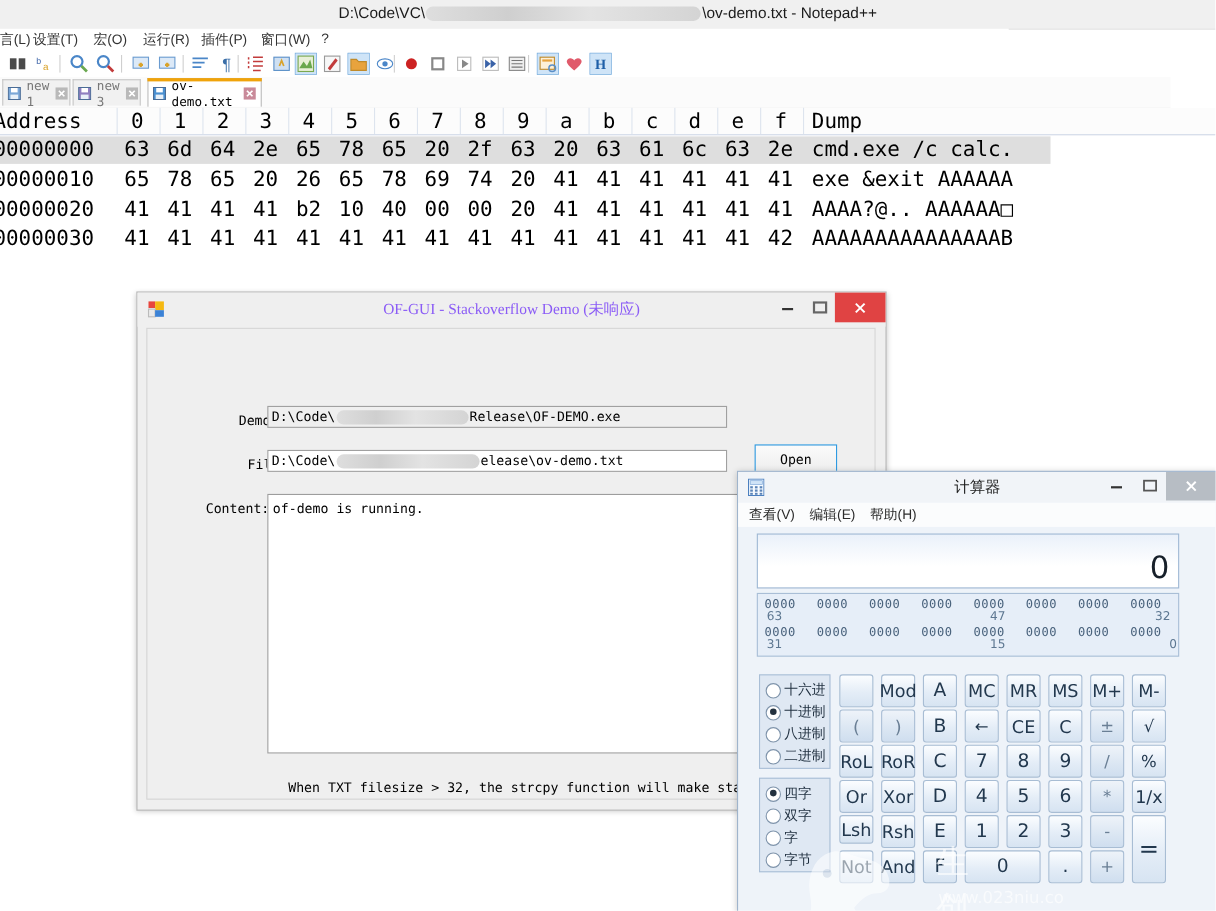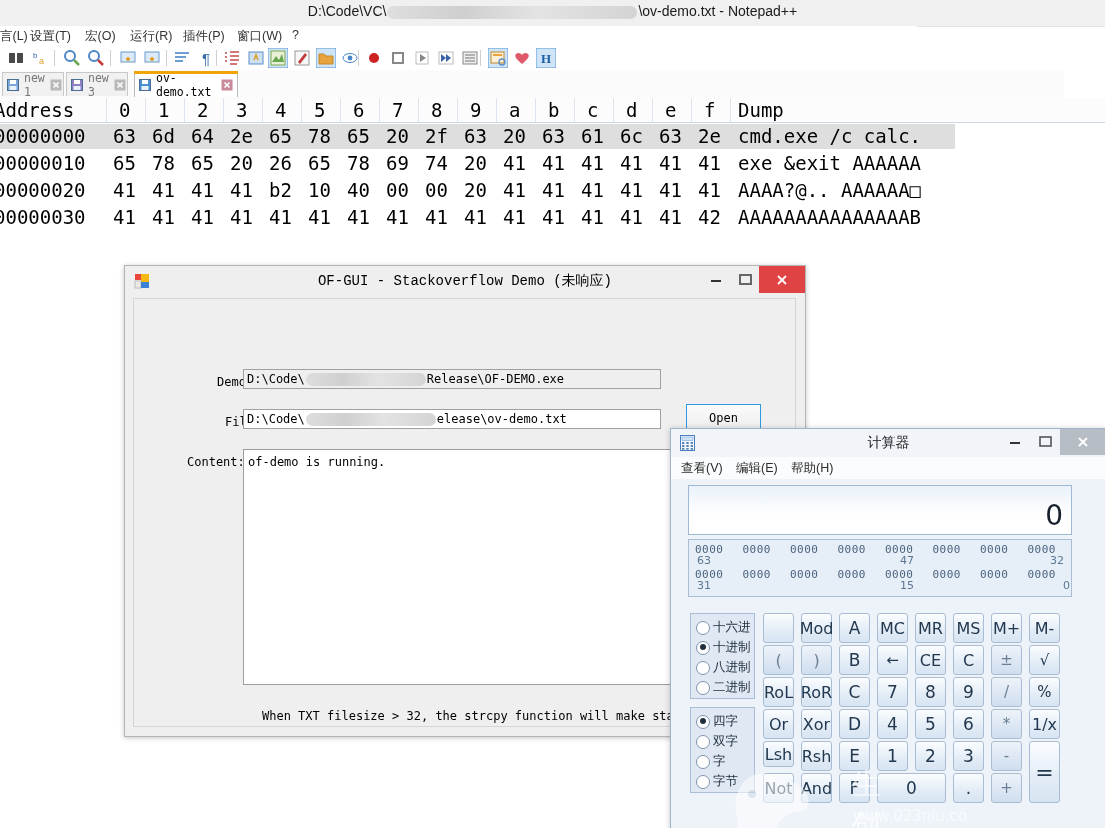--- a/index.html
+++ b/index.html
@@ -53,22 +53,22 @@
   .hexcell{position:absolute;top:0;}
   .colsep{position:absolute;top:0;width:1px;height:24px;background:#dde4ee;}
   
   #ofgui{
     position:absolute;left:124px;top:265px;width:680px;height:470px;
     background:#efefef;border:1px solid #b4b4b4;box-shadow:0 1px 5px rgba(0,0,0,.22);
   }
   .ofg-tb{position:absolute;left:0;top:0;width:680px;height:31px;background:#efefef;}
   .ofg-icon{position:absolute;left:9px;top:7px;width:16px;height:16px;}
   .ofg-title{
-    position:absolute;left:0;top:6px;width:680px;text-align:center;font-size:14px;color:#000000;
-    font-family:Liberation Mono, monospace;
+    position:absolute;left:0;top:6px;width:680px;text-align:center;font-size:14px;color:#8b5cf6;
+    font-family:Liberation Serif, serif;
   }
   .ofg-min,.ofg-max{position:absolute;top:0;width:29px;height:27px;}
   .ofg-close{position:absolute;right:0;top:0;width:46px;height:27px;background:#e04343;}
   .ofg-body{position:absolute;left:8px;top:32px;width:663px;height:429px;background:#efefef;border:1px solid #d5d5d5;box-sizing:border-box;}
   .ofg-lbl{position:absolute;font-size:12px;color:#000;font-family:"DejaVu Sans Mono","Liberation Mono",monospace;}
   .ofg-input{
     position:absolute;height:20px;background:#fff;border:1px solid #a0a0a0;box-sizing:border-box;
     font-family:"DejaVu Sans Mono","Liberation Mono",monospace;font-size:12px;color:#000;
     padding:2px 3px;white-space:nowrap;overflow:hidden;
   }

